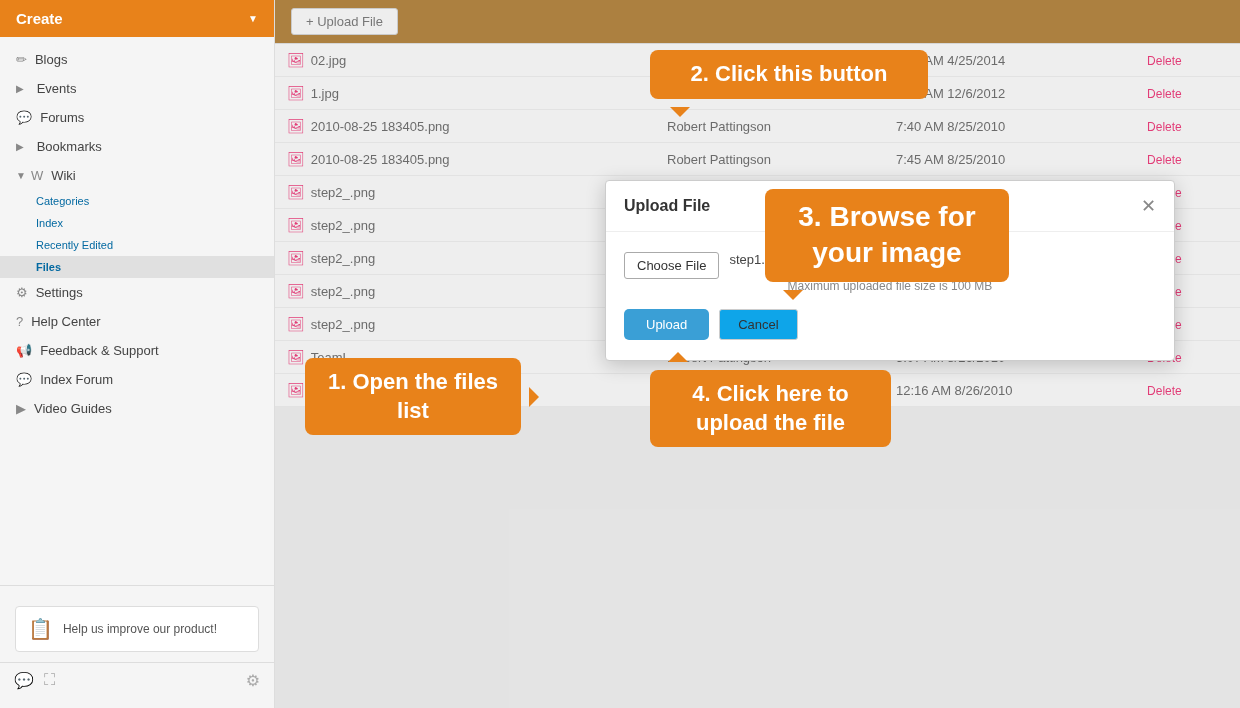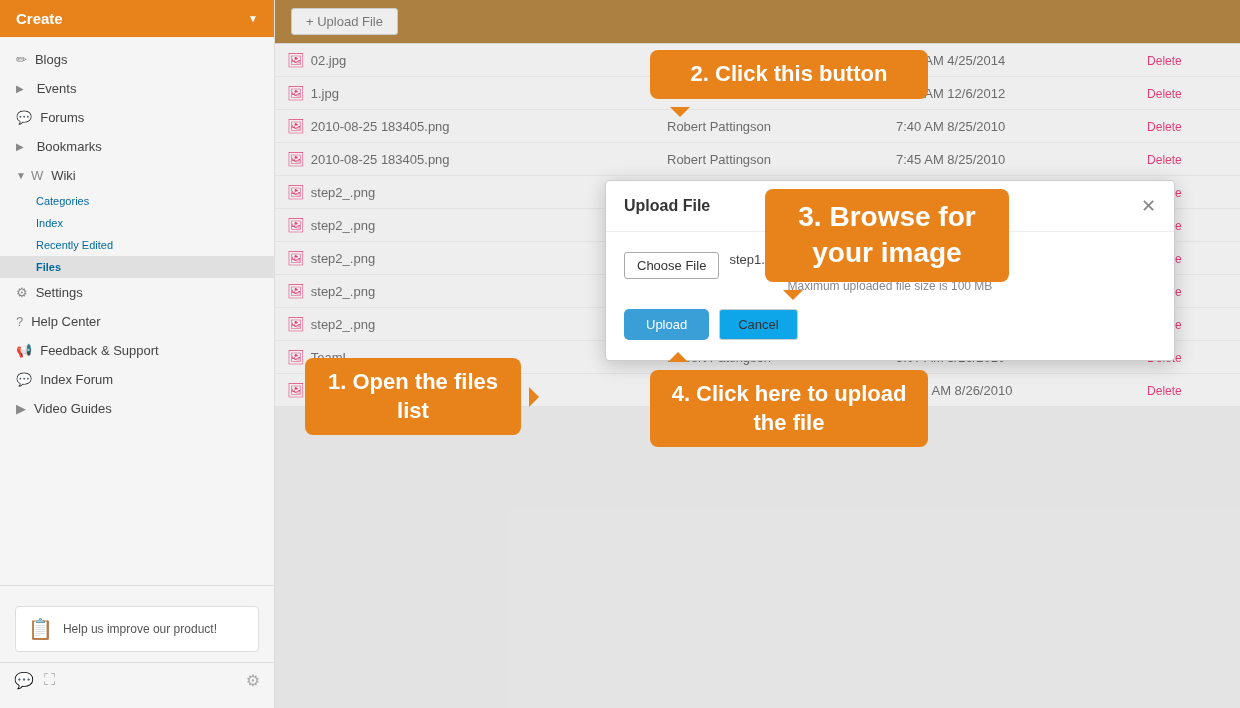--- a/index.html
+++ b/index.html
@@ -251,21 +251,21 @@
       bottom: -18px;
       left: 18px;
       border-top-color: #e8821a;
       border-bottom: none;
     }
 
     
     .callout-4 {
       left: 375px;
       top: 370px;
-      width: 278px;
+      width: 241px;
       font-size: 22px;
       text-align: center;
       line-height: 1.3;
     }
     .callout-4::after {
       top: -18px;
       left: 18px;
       border-bottom-color: #e8821a;
       border-top: none;
     }

